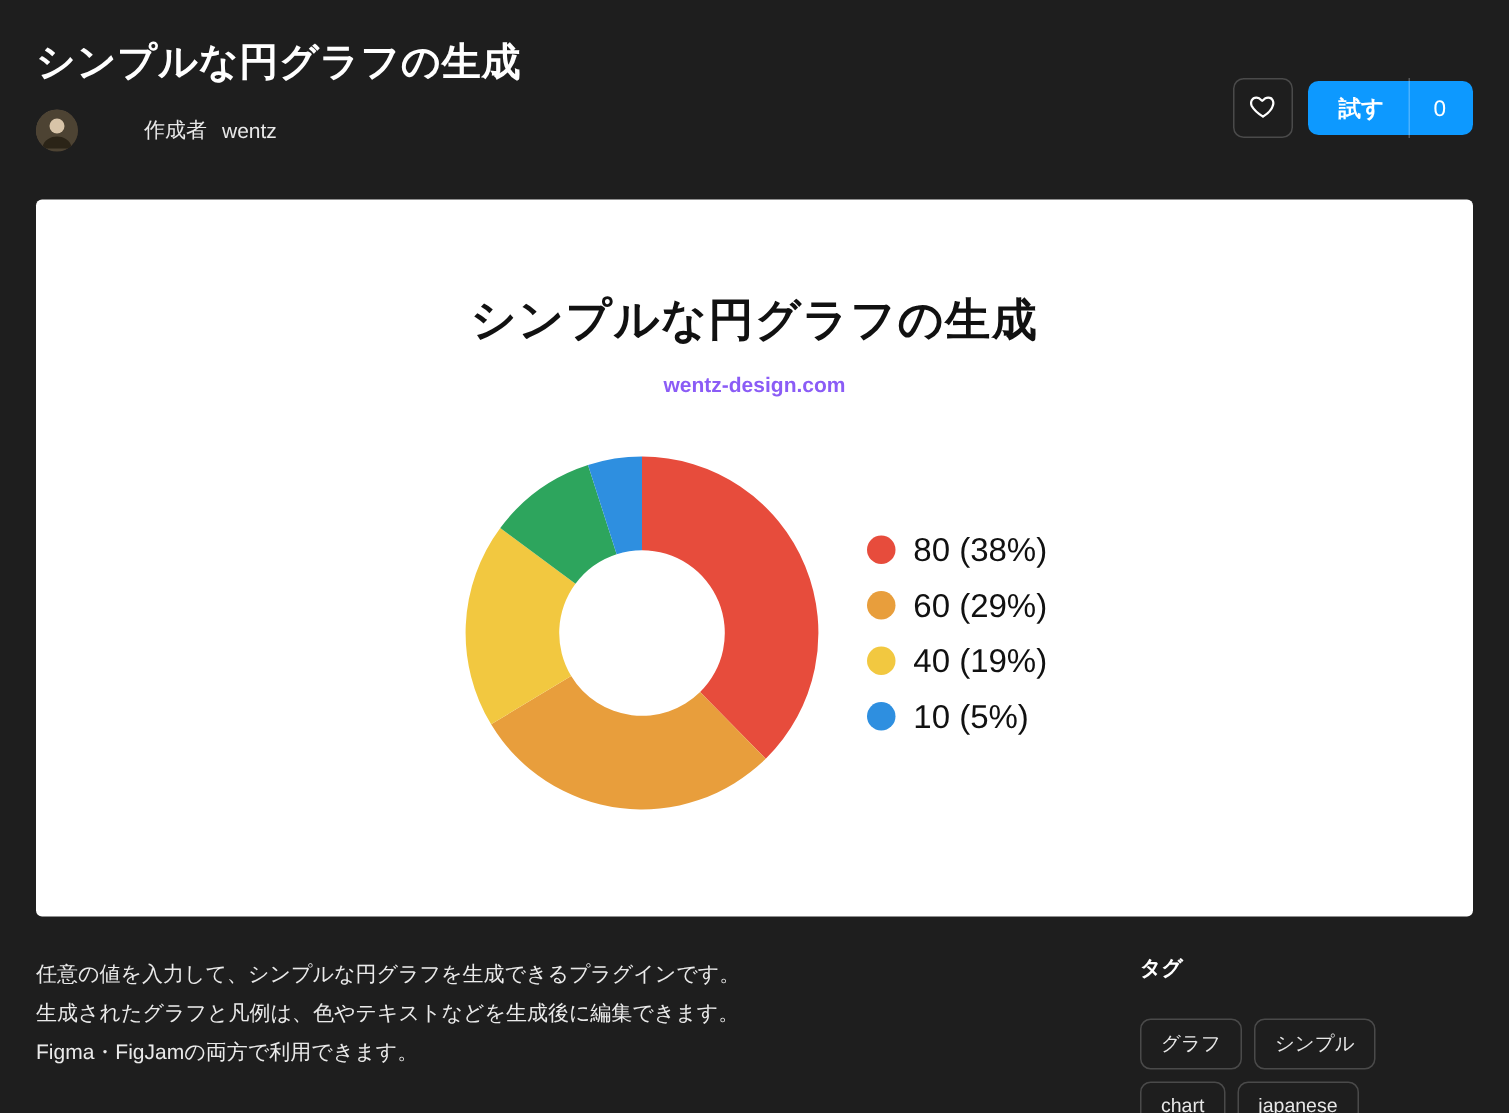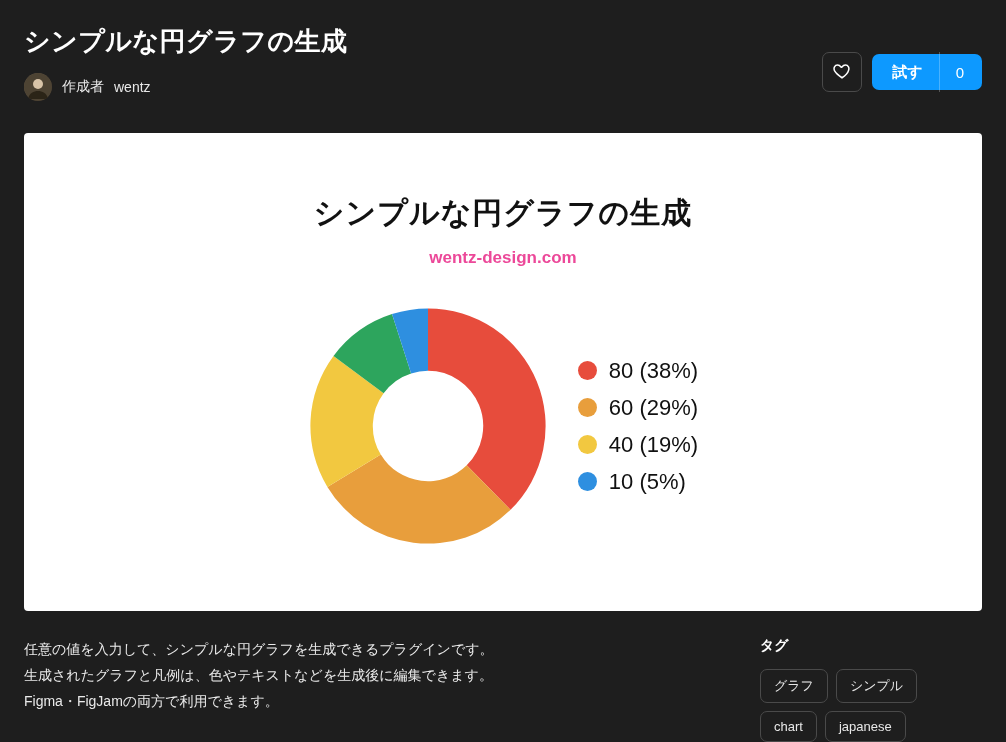--- a/index.html
+++ b/index.html
@@ -10,21 +10,21 @@
       font-family:-apple-system,BlinkMacSystemFont,"Hiragino Sans","Hiragino Kaku Gothic ProN","Yu Gothic",Meiryo,sans-serif;
       overflow:hidden;
     }
     .page { padding:24px; }
     .header { display:flex; justify-content:space-between; align-items:flex-start; }
     .header-left { display:flex; flex-direction:column; gap:14px; }
     .title { font-size:26px; font-weight:700; letter-spacing:.5px; }
     .author-row { display:flex; align-items:center; gap:10px; }
     .avatar { width:28px; height:28px; border-radius:50%; background:linear-gradient(135deg,#6b5d4a 0%,#3a3026 100%); display:flex; align-items:center; justify-content:center; overflow:hidden; }
     .avatar svg { width:100%; height:100%; }
-    .author-label { font-size:14px; color:#e8e8e8; }
+    .author-label { font-size:14px; color:#e8e8e8;margin-left:34px; }
     .author-name { font-size:14px; color:#e8e8e8; }
     .header-right { display:flex; gap:10px; align-items:center; margin-top:28px; }
     .like-btn {
       width:40px; height:40px; border:1px solid #4a4a4a; border-radius:7px;
       background:transparent; display:flex; align-items:center; justify-content:center;
       cursor:pointer;
     }
     .like-btn svg { width:18px; height:18px; }
     .try-btn {
       height:36px; background:#0d99ff; border:none; border-radius:7px;
@@ -32,32 +32,32 @@
       display:flex; align-items:center; gap:18px; cursor:pointer;
     }
     .try-divider { width:1px; height:40px; background:rgba(255,255,255,.25); margin-left:-2px; }
     .try-count { font-weight:500; margin-left:-2px; }
     .cover {
       background:#fff; color:#111; border-radius:4px; margin-top:32px;
       height:478px; display:flex; flex-direction:column; align-items:center;
       padding-top:60px;
     }
     .cover-title { font-size:30px; font-weight:700; letter-spacing:1px; }
-    .cover-subtitle { font-size:17px; font-weight:600; margin-top:14px; color:#ec4899; }
+    .cover-subtitle { font-size:14px; font-weight:600; margin-top:14px; color:#8b5cf6; }
     .chart-wrap { display:flex; align-items:center; gap:30px; margin-top:38px; }
     .donut { width:240px; height:240px; position:relative; }
     .donut svg { width:100%; height:100%; }
     .legend { display:flex; flex-direction:column; gap:11px; }
     .legend-item { display:flex; align-items:center; gap:12px; }
     .swatch { width:19px; height:19px; border-radius:50%; }
     .legend-text { font-size:22px; font-weight:500; color:#111; }
     .below { display:flex; justify-content:space-between; margin-top:26px; gap:40px; }
     .desc { font-size:14px; line-height:1.85; color:#eaeaea; font-weight:500; }
     .tags-col { width:222px; flex-shrink:0; }
-    .tags-heading { font-size:14px; font-weight:700; margin-bottom:14px; }
+    .tags-heading { font-size:14px; font-weight:700; margin-bottom:24px; }
     .tags { display:flex; flex-wrap:wrap; gap:8px; }
     .tag {
       border:1px solid #4a4a4a; border-radius:7px; padding:7px 13px;
       font-size:13px; color:#e8e8e8; cursor:pointer; background:transparent;
     }
   </style>
 </head>
 <body>
 
 <div class="page">

